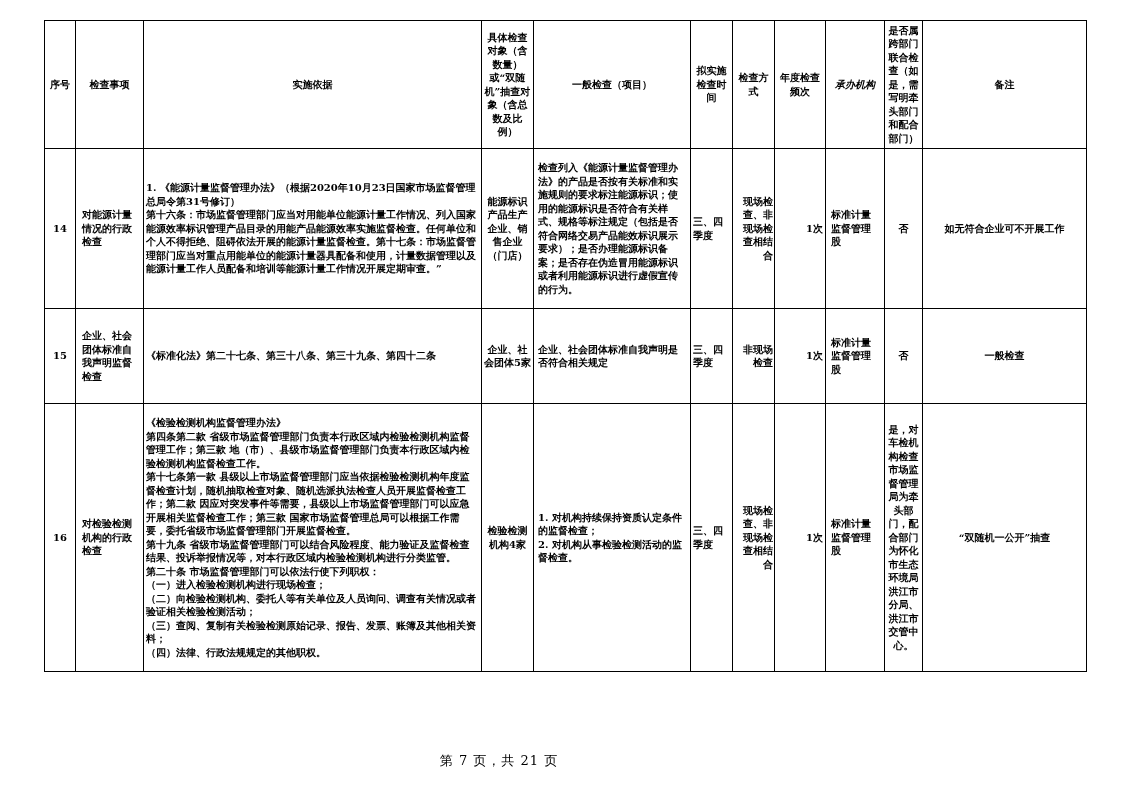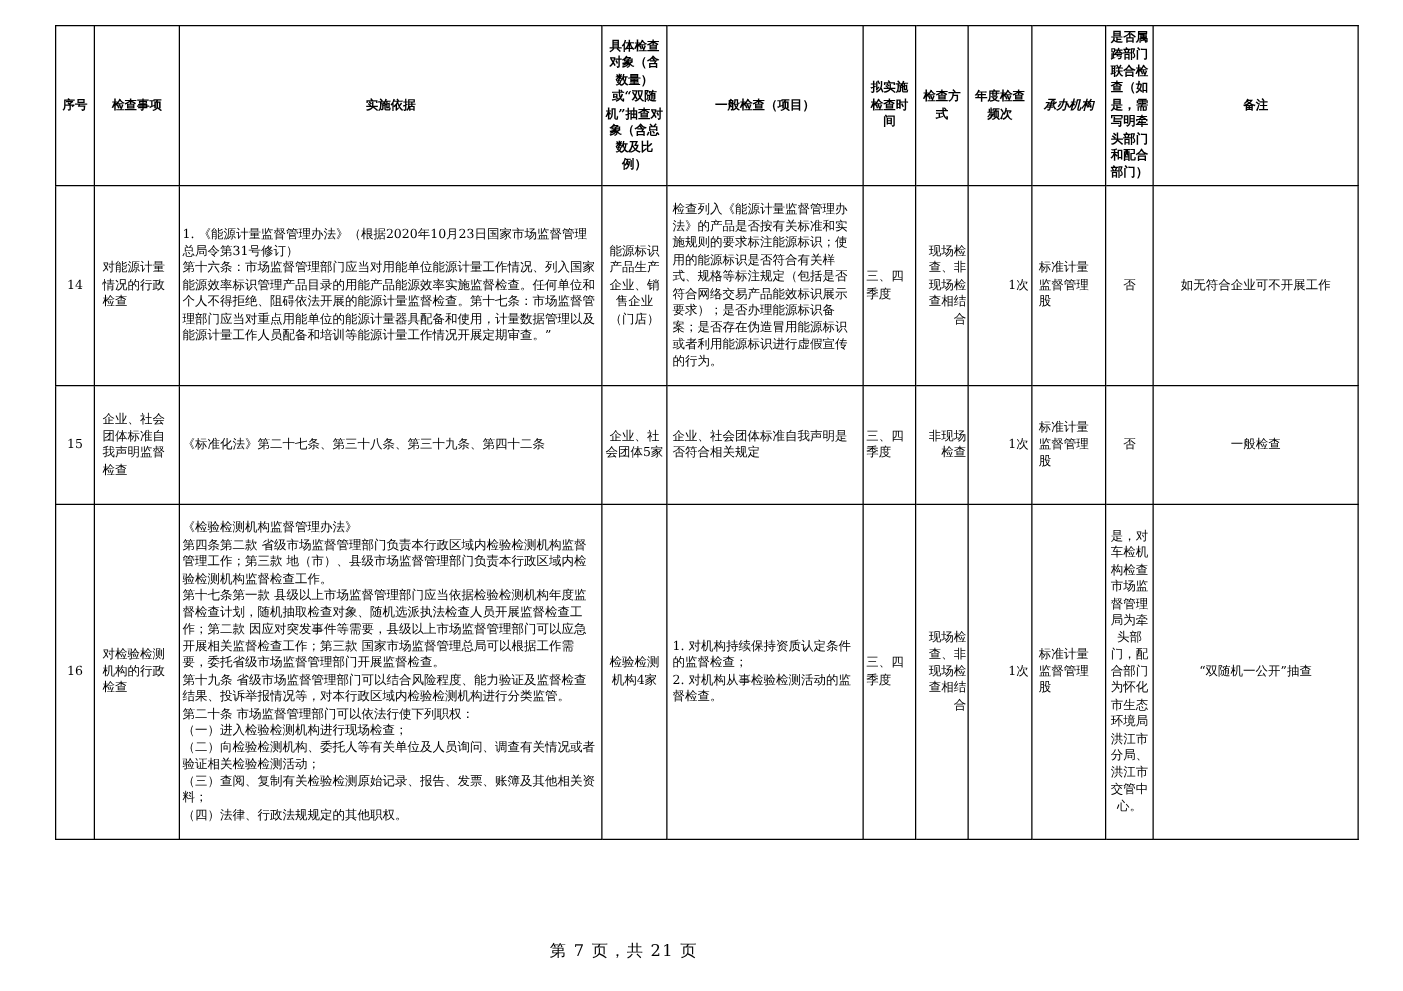--- a/index.html
+++ b/index.html
@@ -18,21 +18,21 @@
     border-collapse: collapse;
     table-layout: fixed;
   }
   table.plan th, table.plan td {
     border: 1.5px solid #000;
     vertical-align: middle;
     font-size: 10px;
     line-height: 13.5px;
     word-break: break-all;
     white-space: pre-wrap;
-    font-weight: normal;
+    font-weight: bold;
   }
   table.plan th { font-weight: bold; text-align: center; padding: 0 2px; }
 
   
   td.col-seq      { text-align: center; padding: 0 2px; }
   td.col-matter   { text-align: left;   padding: 0 6px; }
   td.col-basis    { text-align: left;   padding: 0 2px; }
   td.col-target   { text-align: center; padding: 0 2px; }
   td.col-content  { text-align: left;   padding: 0 4px; }
   td.col-time     { text-align: left;   padding: 0 2px; }

